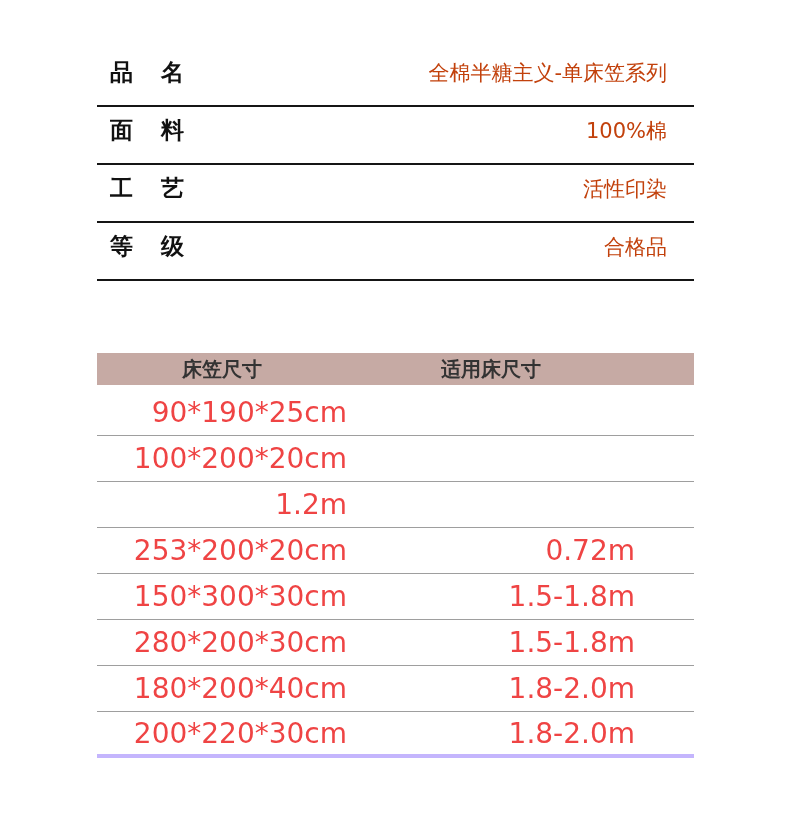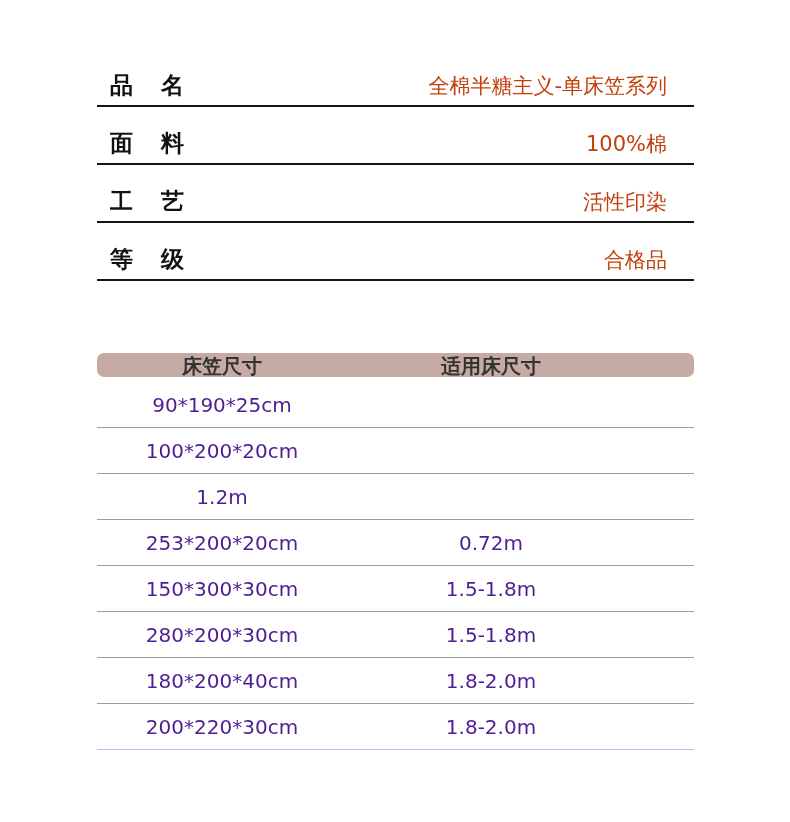--- a/index.html
+++ b/index.html
@@ -22,21 +22,21 @@
   }
   
   .spec-rows { width: 100%; }
   .spec-row {
     box-sizing: border-box;
     height: 58px;
     border-bottom: 2px solid #151515;
     display: flex;
     justify-content: space-between;
     align-items: flex-end;
-    padding-bottom: 7px;
+    padding-bottom: 20px;
   }
   .spec-label {
     font-size: 23px;
     font-weight: 700;
     color: #111111;
     letter-spacing: 28px;
     padding-left: 13px;
     white-space: nowrap;
     line-height: 1.1;
   }
@@ -45,47 +45,46 @@
     font-weight: 400;
     color: #c2410c;
     padding-right: 27px;
     white-space: nowrap;
     line-height: 1.1;
   }
   
   .size-table { margin-top: 72px; }
   .thead {
     box-sizing: border-box;
-    height: 24px;
+    height: 32px;
     display: grid;
     grid-template-columns: 250px 288px 59px;
     align-items: center;
     background: #c6aaa4;
-    border-radius: 7px;
   }
   .th {
     text-align: center;
     font-size: 20px;
     font-weight: 600;
     color: #333333;
   }
   .tbody { margin-top: 5px; }
   .tr {
     box-sizing: border-box;
     height: 46px;
     display: grid;
     grid-template-columns: 250px 288px 59px;
     align-items: center;
     border-bottom: 1px solid #9e9e9e;
   }
-  .tr:last-child { border-bottom: 1px solid #c4b5fd; }
+  .tr:last-child { border-bottom: 4px solid #c4b5fd; }
   .td {
-    text-align: center;
-    font-size: 20px;
-    color: #4c1d95;
+    text-align: right;
+    font-size: 28px;
+    color: #ef4444;
     white-space: nowrap;
   }
 </style>
 </head>
 <body>
 
 <div class="content">
 
   <div class="spec-rows">
     <div class="spec-row">

